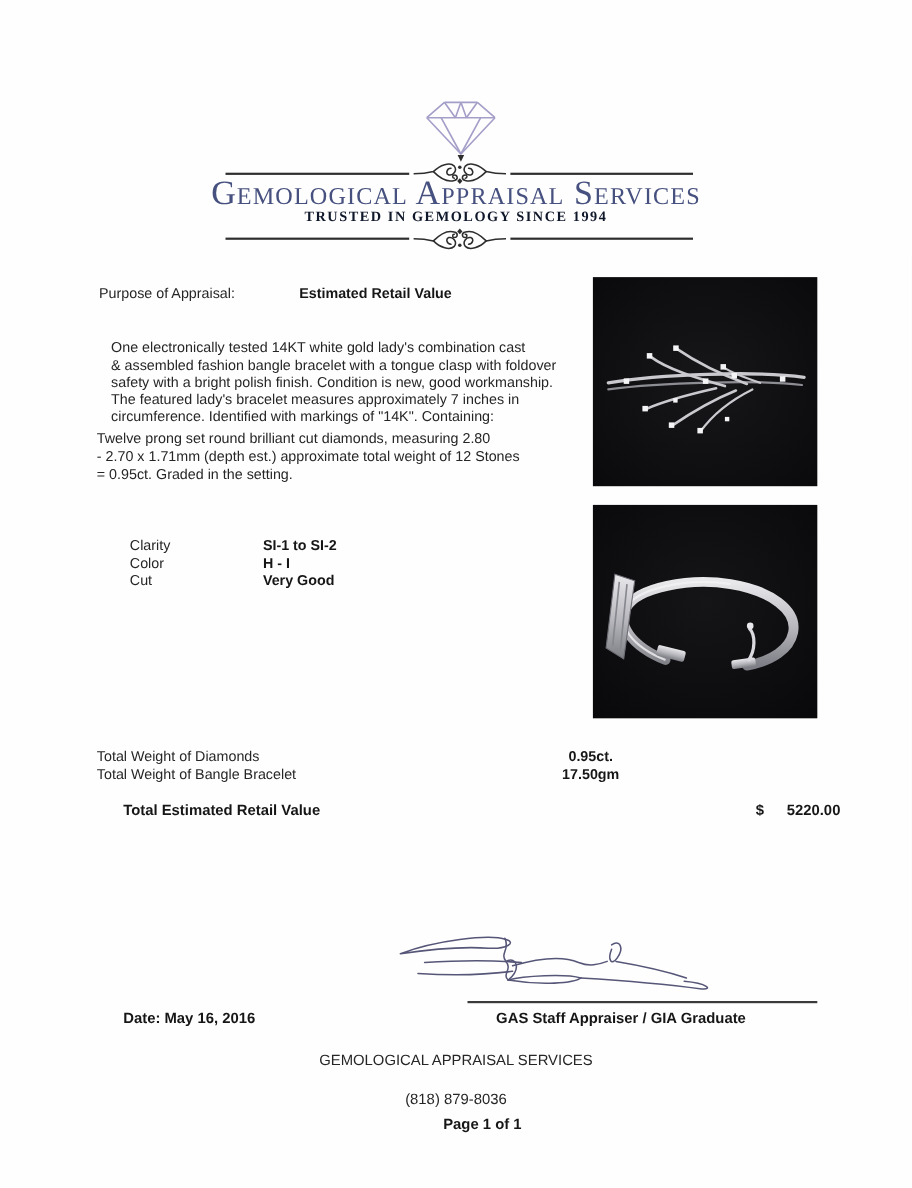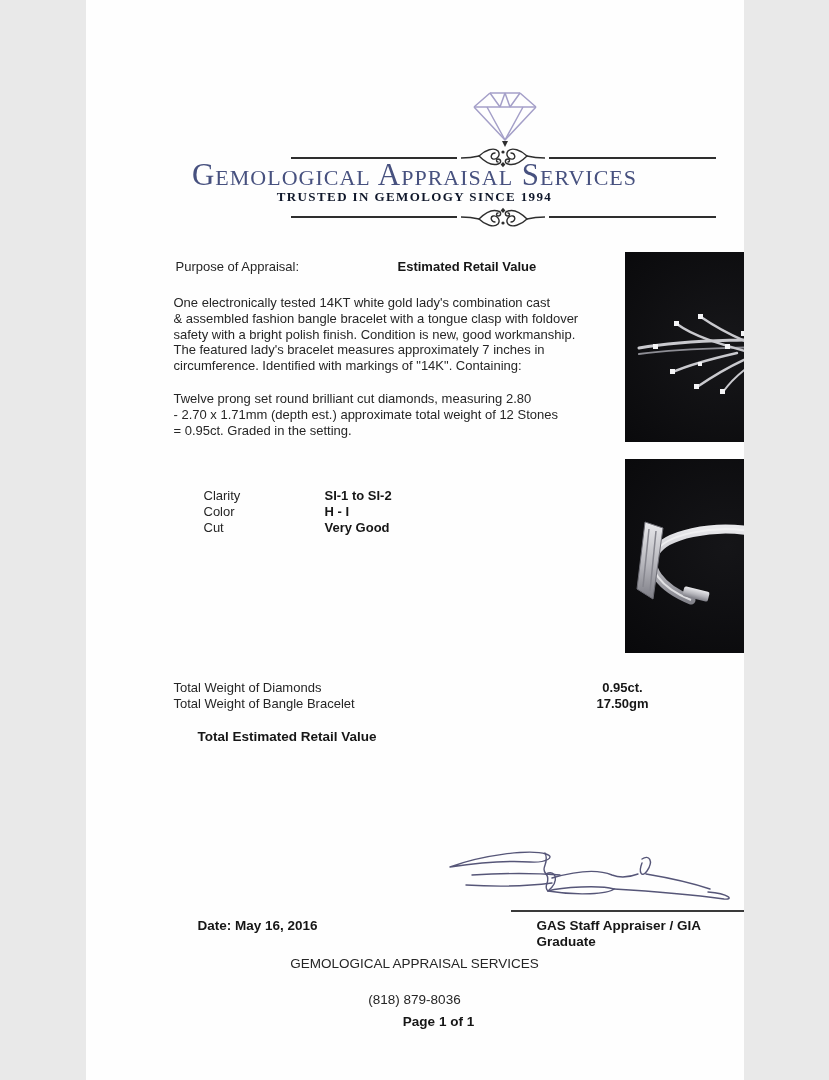--- a/index.html
+++ b/index.html
@@ -1,17 +1,17 @@
 <!DOCTYPE html>
 <html><head>
 <meta charset="utf-8">
 <style>
   html,body{margin:0;padding:0;background:#e9e9e9;}
   .page{
-    position:relative;width:658px;height:1080px;background:#fefefe;
+    position:relative;width:829px;height:1080px;background:#fefefe;
     font-family:"Liberation Sans",sans-serif;color:#262626;overflow:hidden;
     margin:0 auto;
   }
   .abs{position:absolute;}
   
   .brand-title{
     left:0;top:159px;width:100%;text-align:center;
     font-family:"Liberation Serif",serif;font-variant:small-caps;
     font-size:31px;letter-spacing:1px;color:#47517f;font-weight:500;line-height:1;
   }
@@ -19,21 +19,21 @@
     left:0;top:190px;width:100%;text-align:center;
     font-family:"Liberation Serif",serif;font-size:13px;letter-spacing:1.4px;
     color:#0f172a;font-weight:600;line-height:1;
   }
   .orn-row{left:205px;width:425px;height:22px;display:flex;align-items:center;gap:4px;}
   .orn-row .rule{flex:1;height:2px;background:#2e2e2e;}
   .orn-row svg{flex:0 0 auto;}
   
   .txt{font-size:13px;line-height:15.8px;}
   .b{font-weight:bold;color:#161616;padding-left:24px;}
-  .field-row{display:flex;gap:40px;}
+  .field-row{display:flex;}
   .field-row .lbl{width:158px;}
   .prelines{white-space:pre-line;}
   .grading-row{display:flex;}
   .grading-row .g-lbl{width:97px;}
   
   .photo{background:#0c0c0e;overflow:hidden;}
   .photo svg{display:block;}
   
   .tot-val{width:140px;text-align:center;}
   .retail-val{width:62px;text-align:right;}
@@ -89,21 +89,21 @@
       <path d="M42,15 l2.4,2.6 l-2.4,2.6 l-2.4,-2.6 Z" fill="#2e2e2e"></path>
     </svg>
     <div class="rule"></div>
   </div>
 
   <div class="abs txt field-row" style="left:90px;top:259px;width:440px;">
     <span class="lbl">Purpose of Appraisal:</span>
     <span class="b">Estimated Retail Value</span>
   </div>
 
-  <p class="abs txt prelines" style="left:88px;top:295px;width:460px;margin:0;">One electronically tested 14KT white gold lady's combination cast
+  <p class="abs txt prelines" style="left:88px;top:295px;width:460px;margin:13px;">One electronically tested 14KT white gold lady's combination cast
 &amp; assembled fashion bangle bracelet with a tongue clasp with foldover
 safety with a bright polish finish. Condition is new, good workmanship.
 The featured lady's bracelet measures approximately 7 inches in
 circumference. Identified with markings of "14K".  Containing:</p>
 
   <p class="abs txt prelines" style="left:88px;top:391px;width:460px;margin:0;">Twelve prong set round brilliant cut diamonds, measuring 2.80
 - 2.70 x 1.71mm (depth est.) approximate total weight of 12 Stones
 = 0.95ct. Graded in the setting.</p>
 
   <div class="abs txt" style="left:118px;top:488px;width:300px;">

